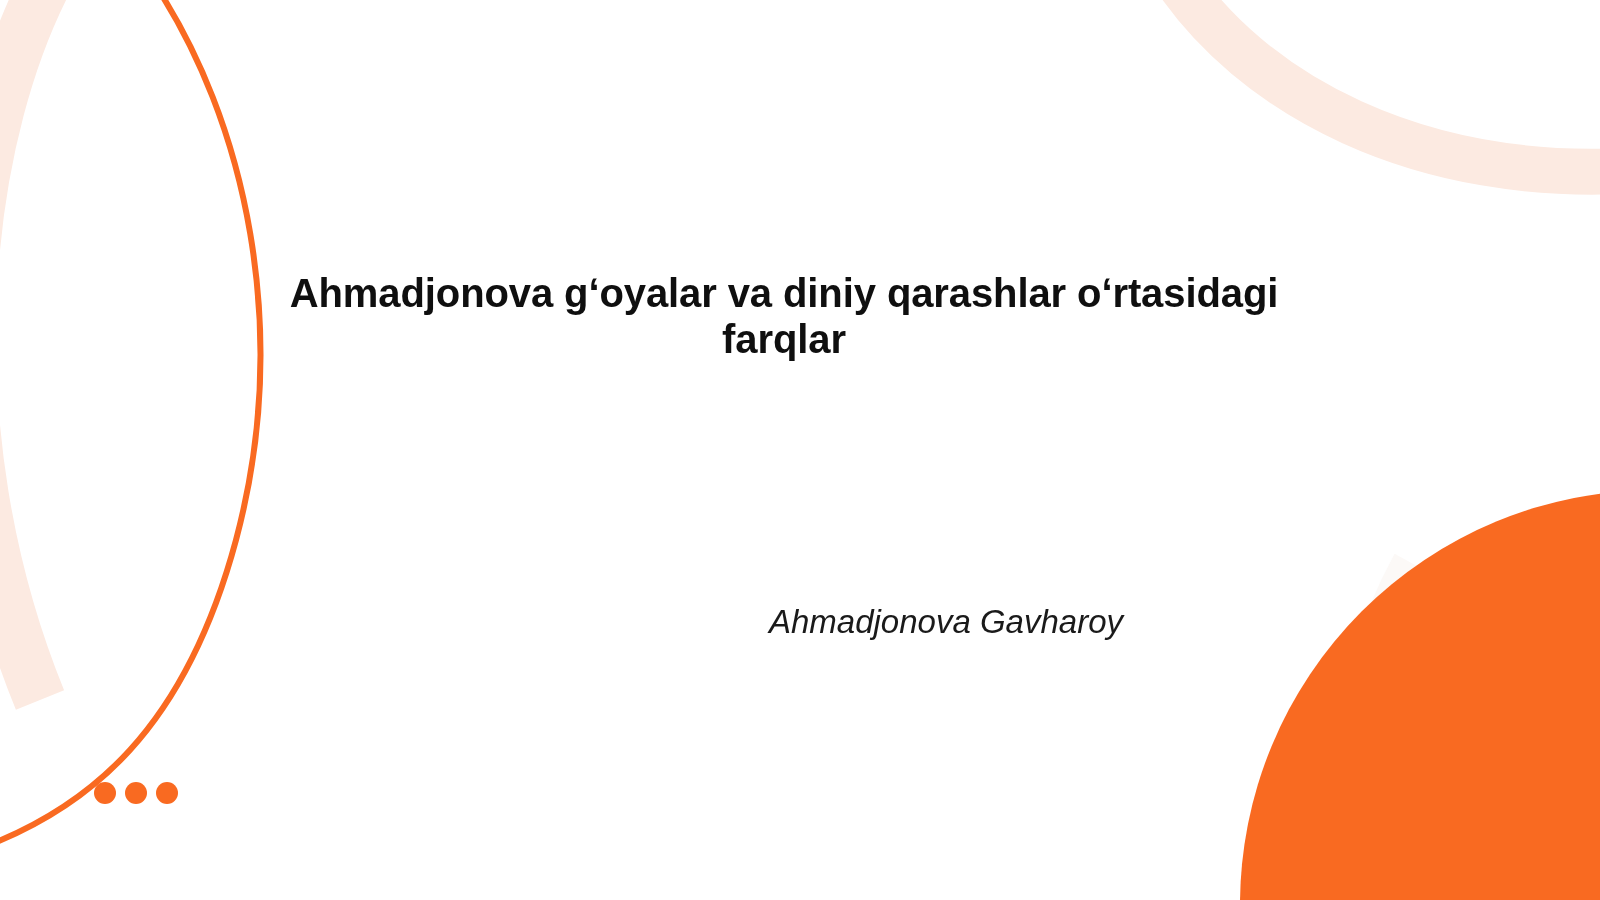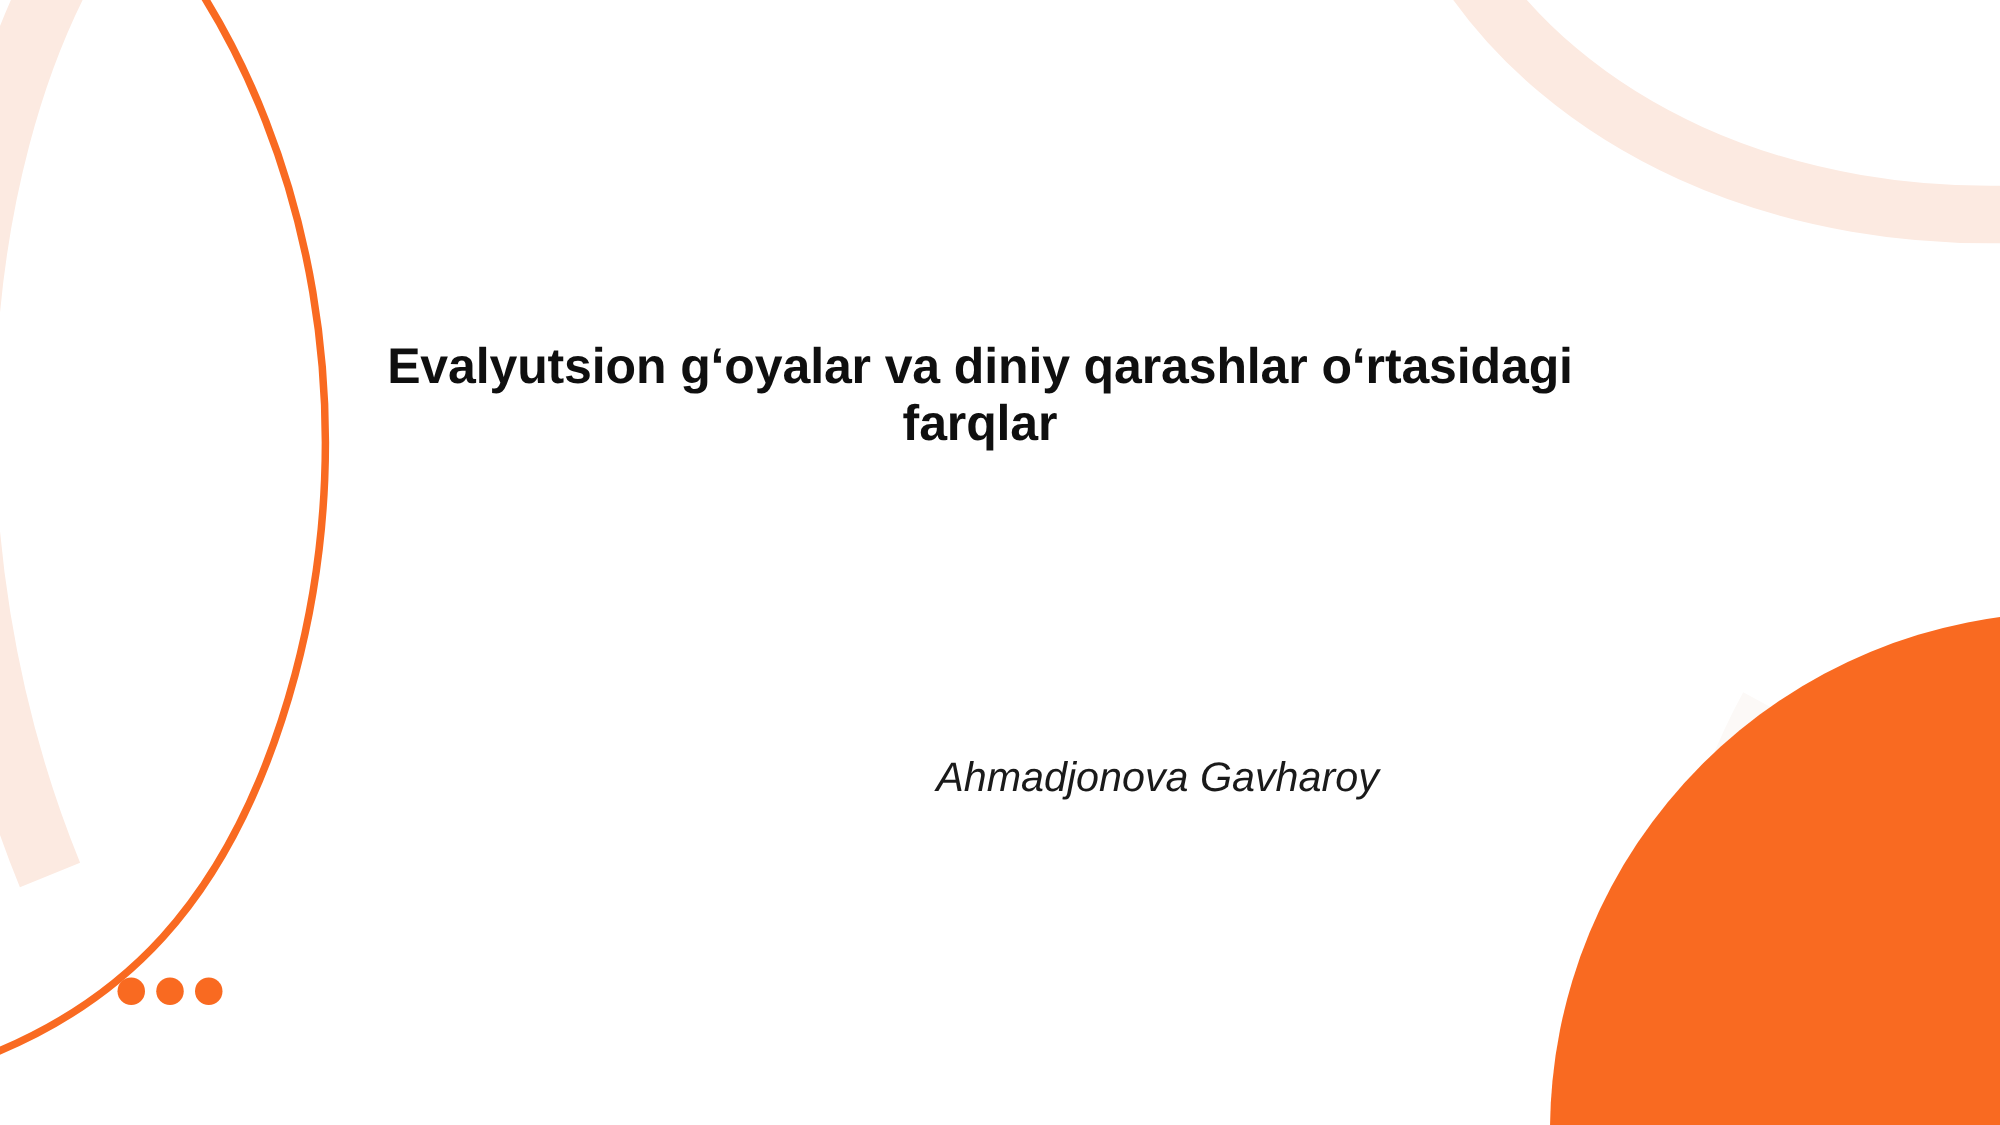--- a/index.html
+++ b/index.html
@@ -49,21 +49,21 @@
     font-weight: 700;
     line-height: 1.16;
     letter-spacing: -0.1px;
     color: #0f0f0f;
     white-space: pre-wrap;
   }
 
   
   .subtitle-block {
     position: absolute;
-    left: 526px;
+    left: 546px;
     top: 602px;
     width: 800px;
     text-align: center;
   }
   .slide-subtitle {
     margin: 0;
     font-family: "Liberation Sans", "DejaVu Sans", sans-serif;
     font-size: 33px;
     font-weight: 400;
     font-style: italic;
@@ -92,21 +92,21 @@
     <circle cx="1655" cy="905" r="415" fill="#F96A21"></circle>
 
     <circle cx="105" cy="793" r="11" fill="#F96A21"></circle>
     <circle cx="136" cy="793" r="11" fill="#F96A21"></circle>
     <circle cx="167" cy="793" r="11" fill="#F96A21"></circle>
   </svg>
 
   <div id="content-layer">
 
     <div class="title-block">
-      <h1 class="slide-title">Evalyutsion gʻoyalar va diniy qarashlar oʻrtasidagi farqlar</h1>
+      <h1 class="slide-title">Ahmadjonova gʻoyalar va diniy qarashlar oʻrtasidagi farqlar</h1>
     </div>
 
     <div class="subtitle-block">
       <p class="slide-subtitle">Ahmadjonova Gavharoy</p>
     </div>
 
   </div>
 </div>
 
 </body></html>

